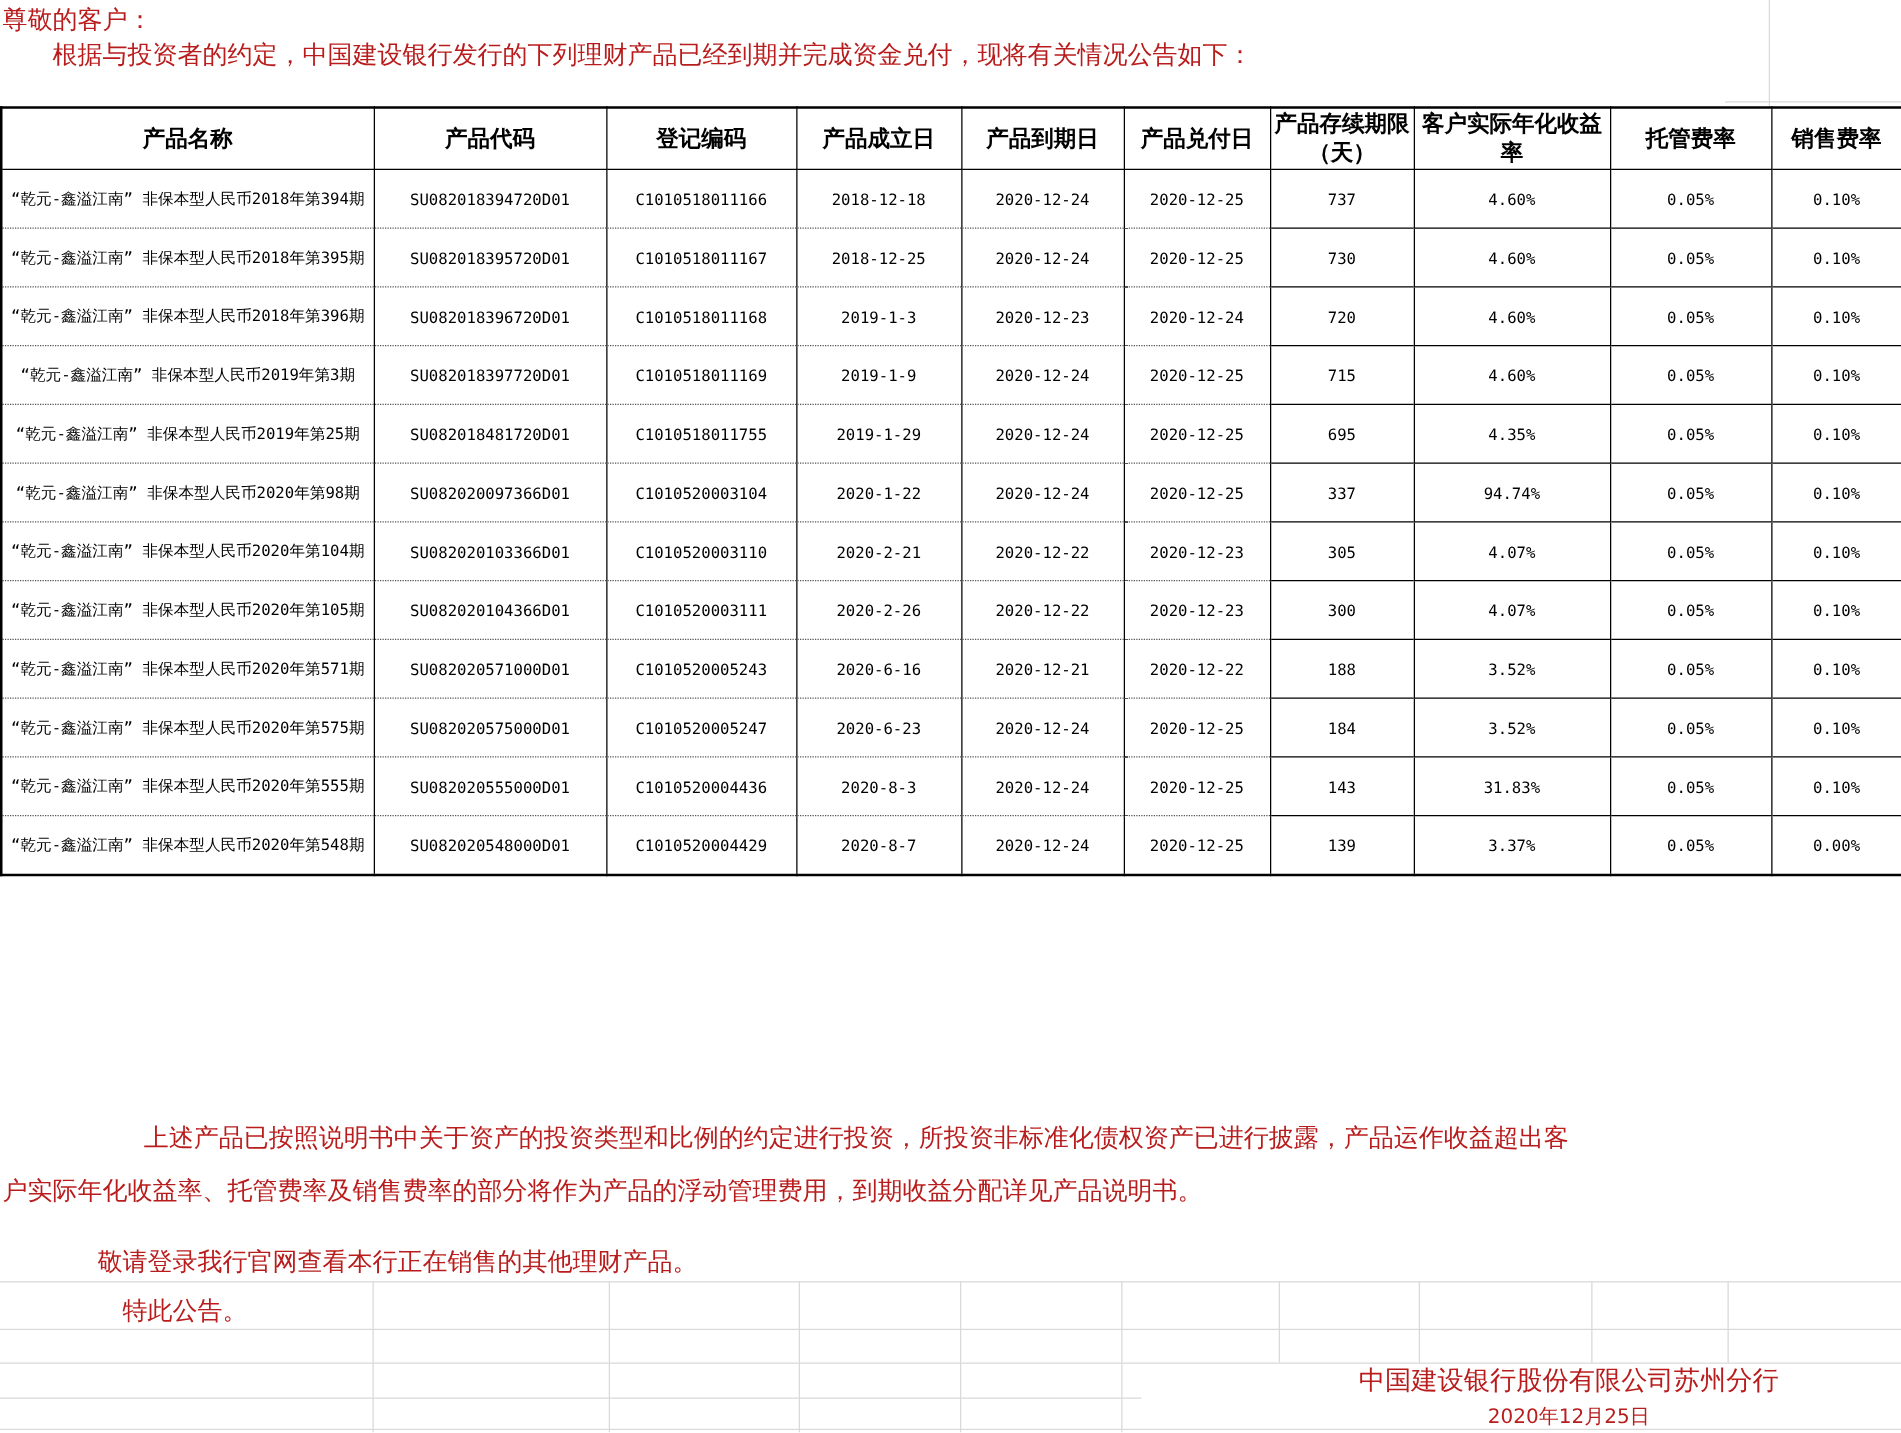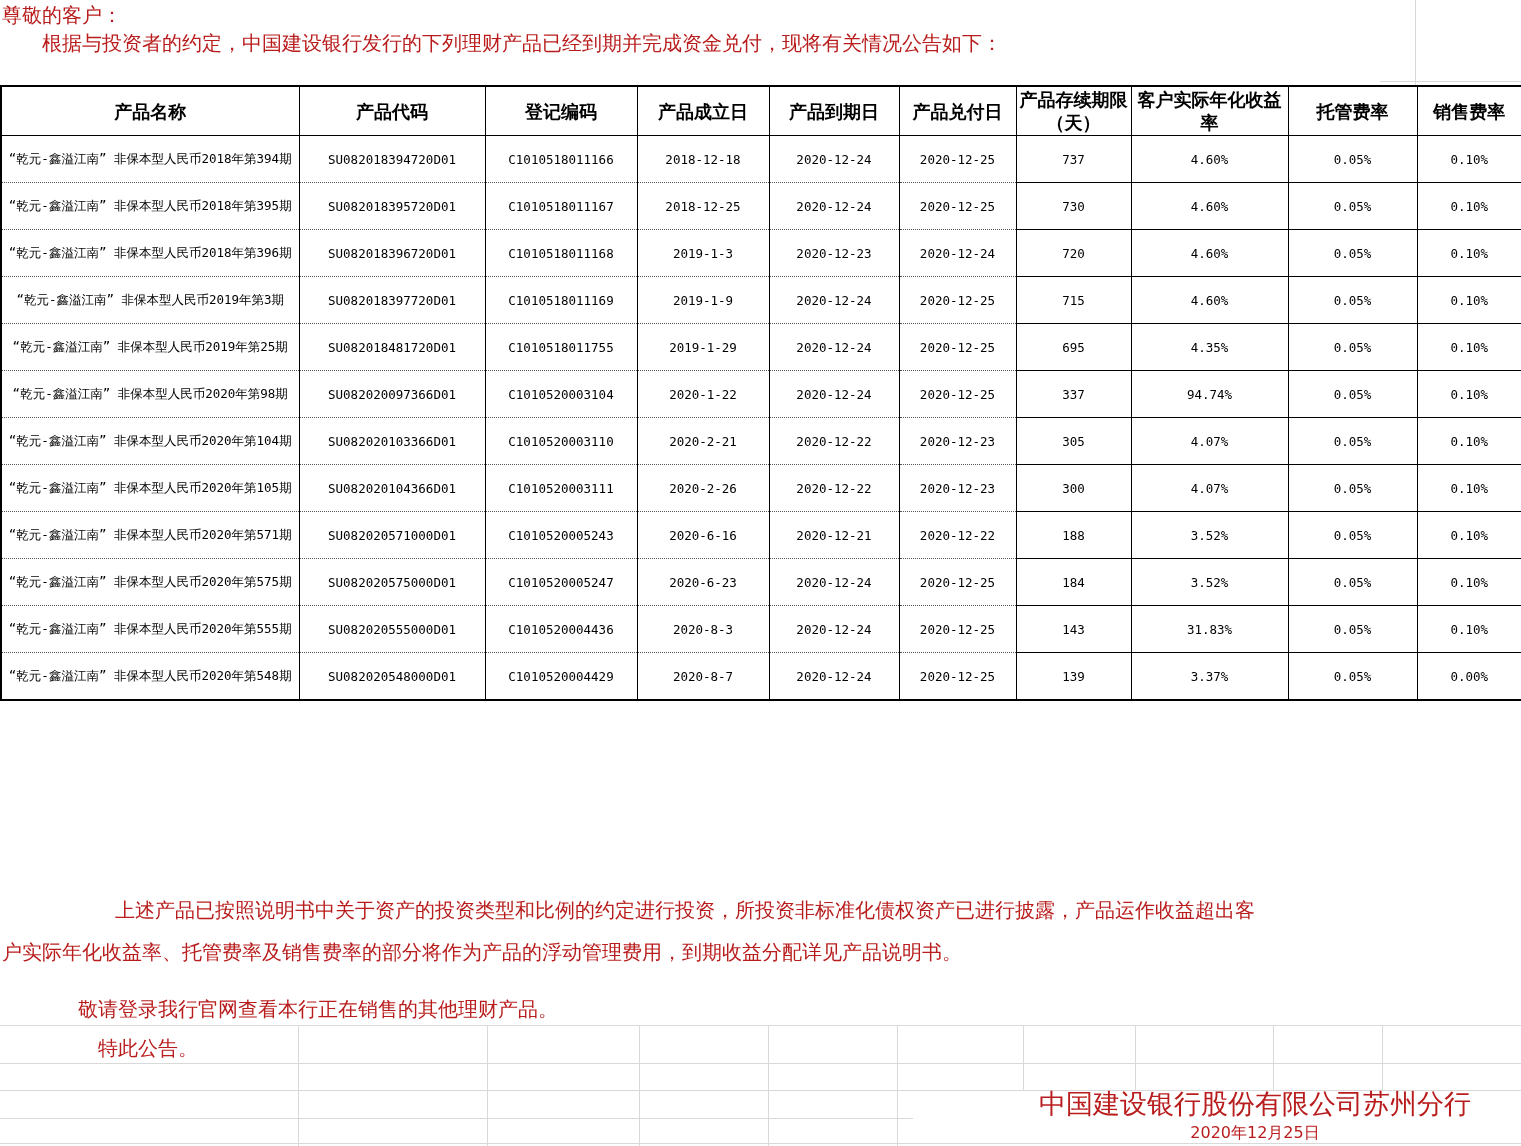--- a/index.html
+++ b/index.html
@@ -234,14 +234,14 @@
         <td>0.00%</td>
       </tr>
     </tbody>
 </table>
 
 <div class="abs cjk" style="left:115px;top:898px;">上述产品已按照说明书中关于资产的投资类型和比例的约定进行投资，所投资非标准化债权资产已进行披露，产品运作收益超出客</div>
 <div class="abs cjk" style="left:2px;top:940px;">户实际年化收益率、托管费率及销售费率的部分将作为产品的浮动管理费用，到期收益分配详见产品说明书。</div>
 <div class="abs cjk" style="left:62px;top:997px;margin-left:16px;">敬请登录我行官网查看本行正在销售的其他理财产品。</div>
 <div class="abs cjk" style="left:58px;top:1036px;margin-left:40px;">特此公告。</div>
 
-<div class="abs cjk centerx" style="left:1255px;top:1092px;font-size:27px;">中国建设银行股份有限公司苏州分行</div>
+<div class="abs cjk centerx" style="left:1255px;top:1092px;font-size:21px;">中国建设银行股份有限公司苏州分行</div>
 <div class="abs cjk centerx" style="left:1255px;top:1121px;font-size:16px;">2020年12月25日</div>
 
 </body></html>

